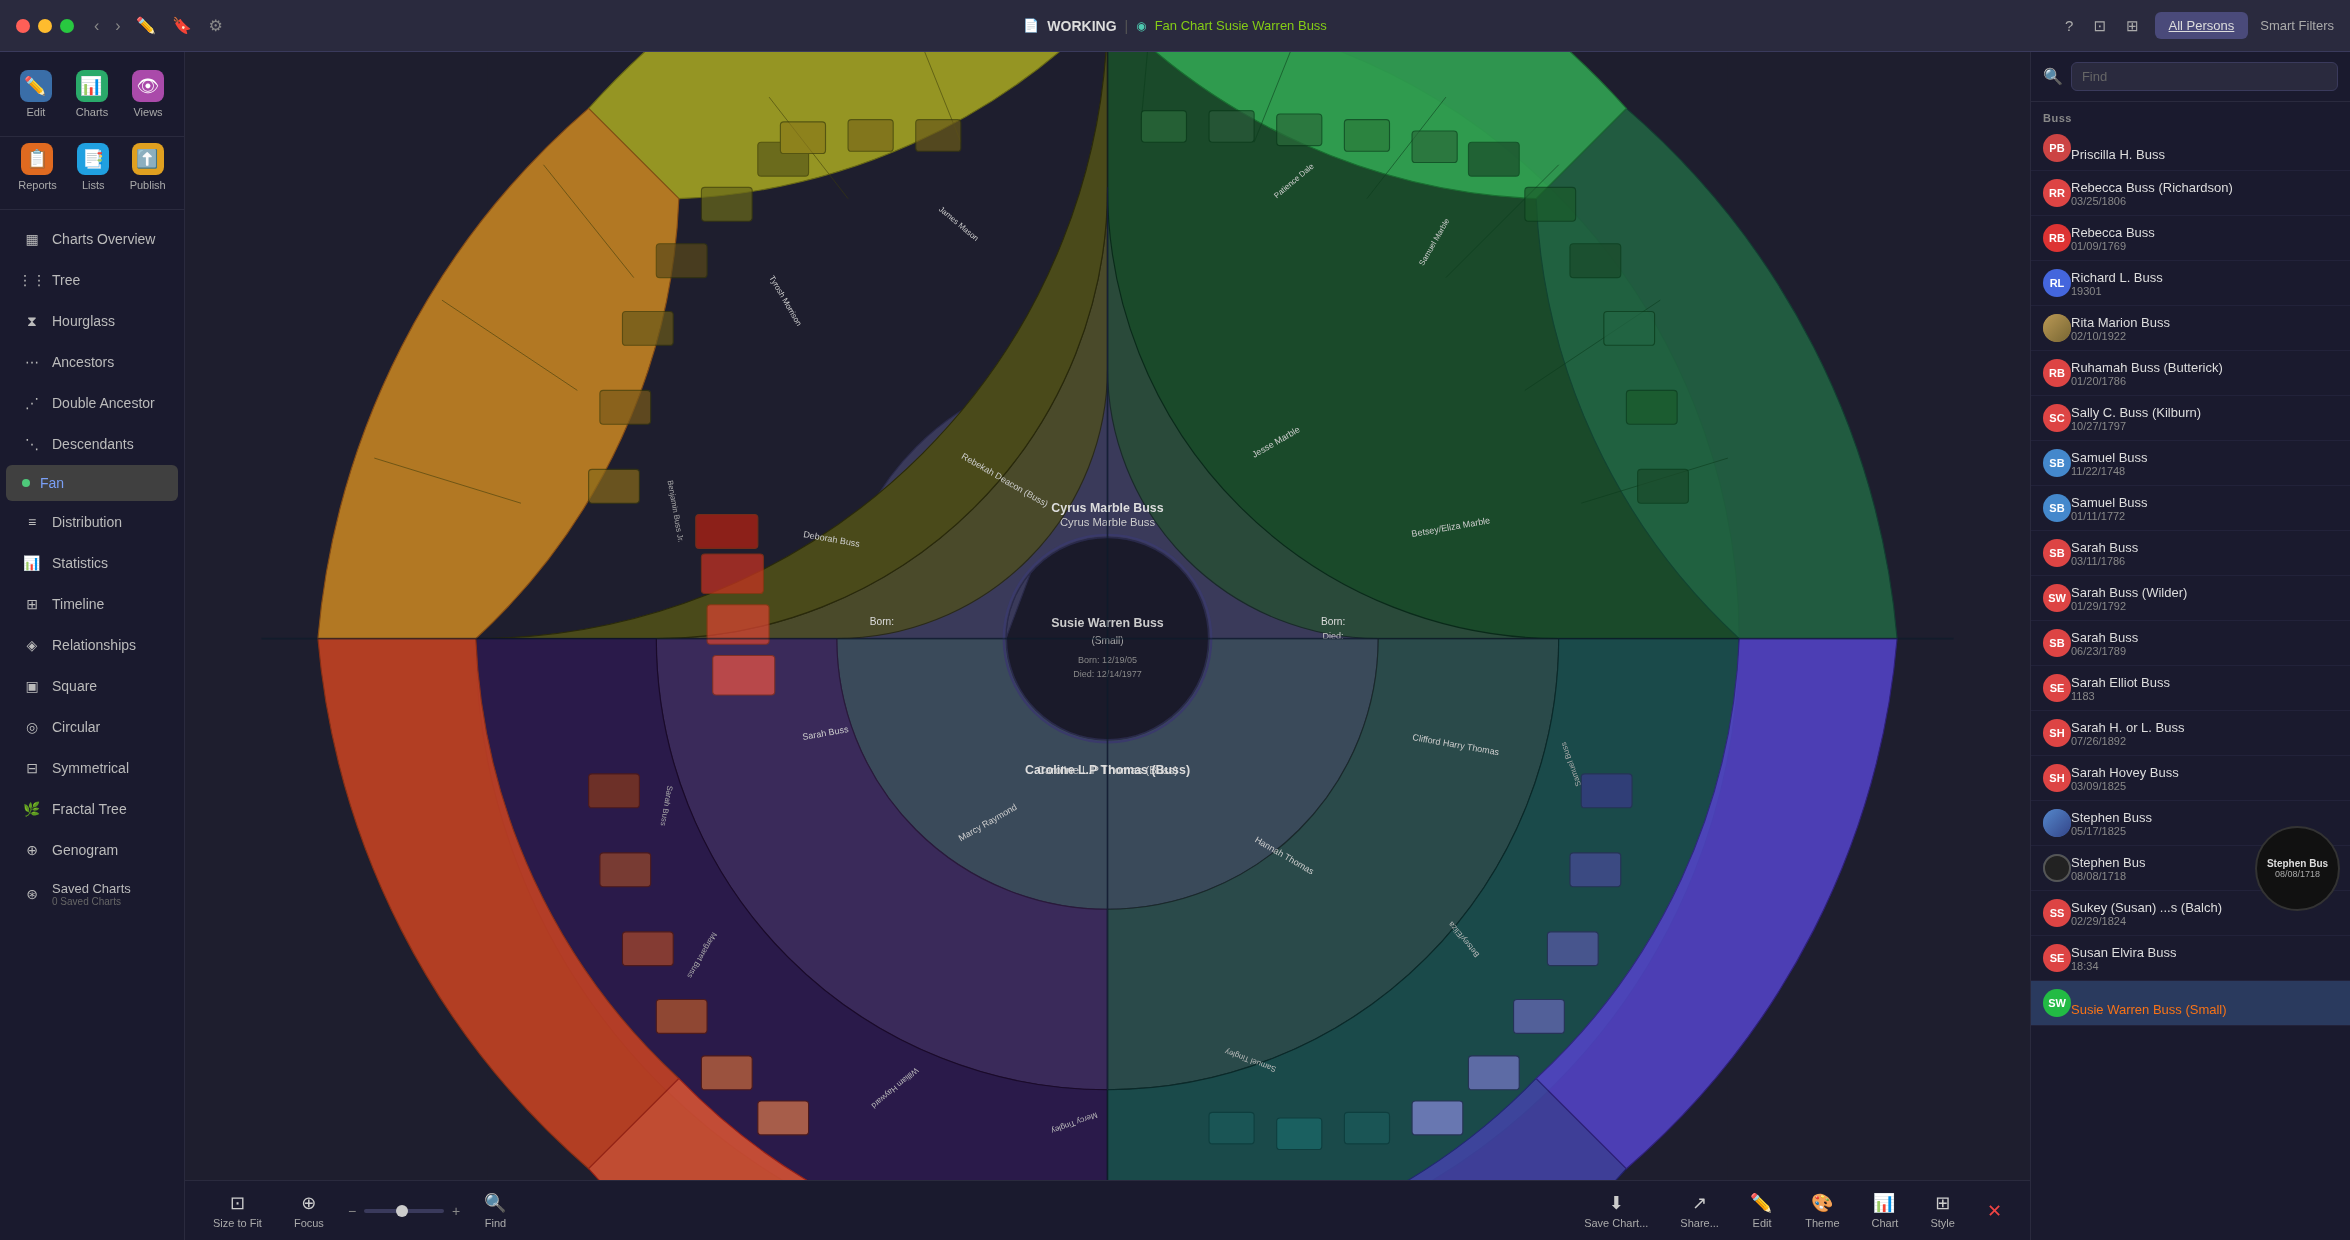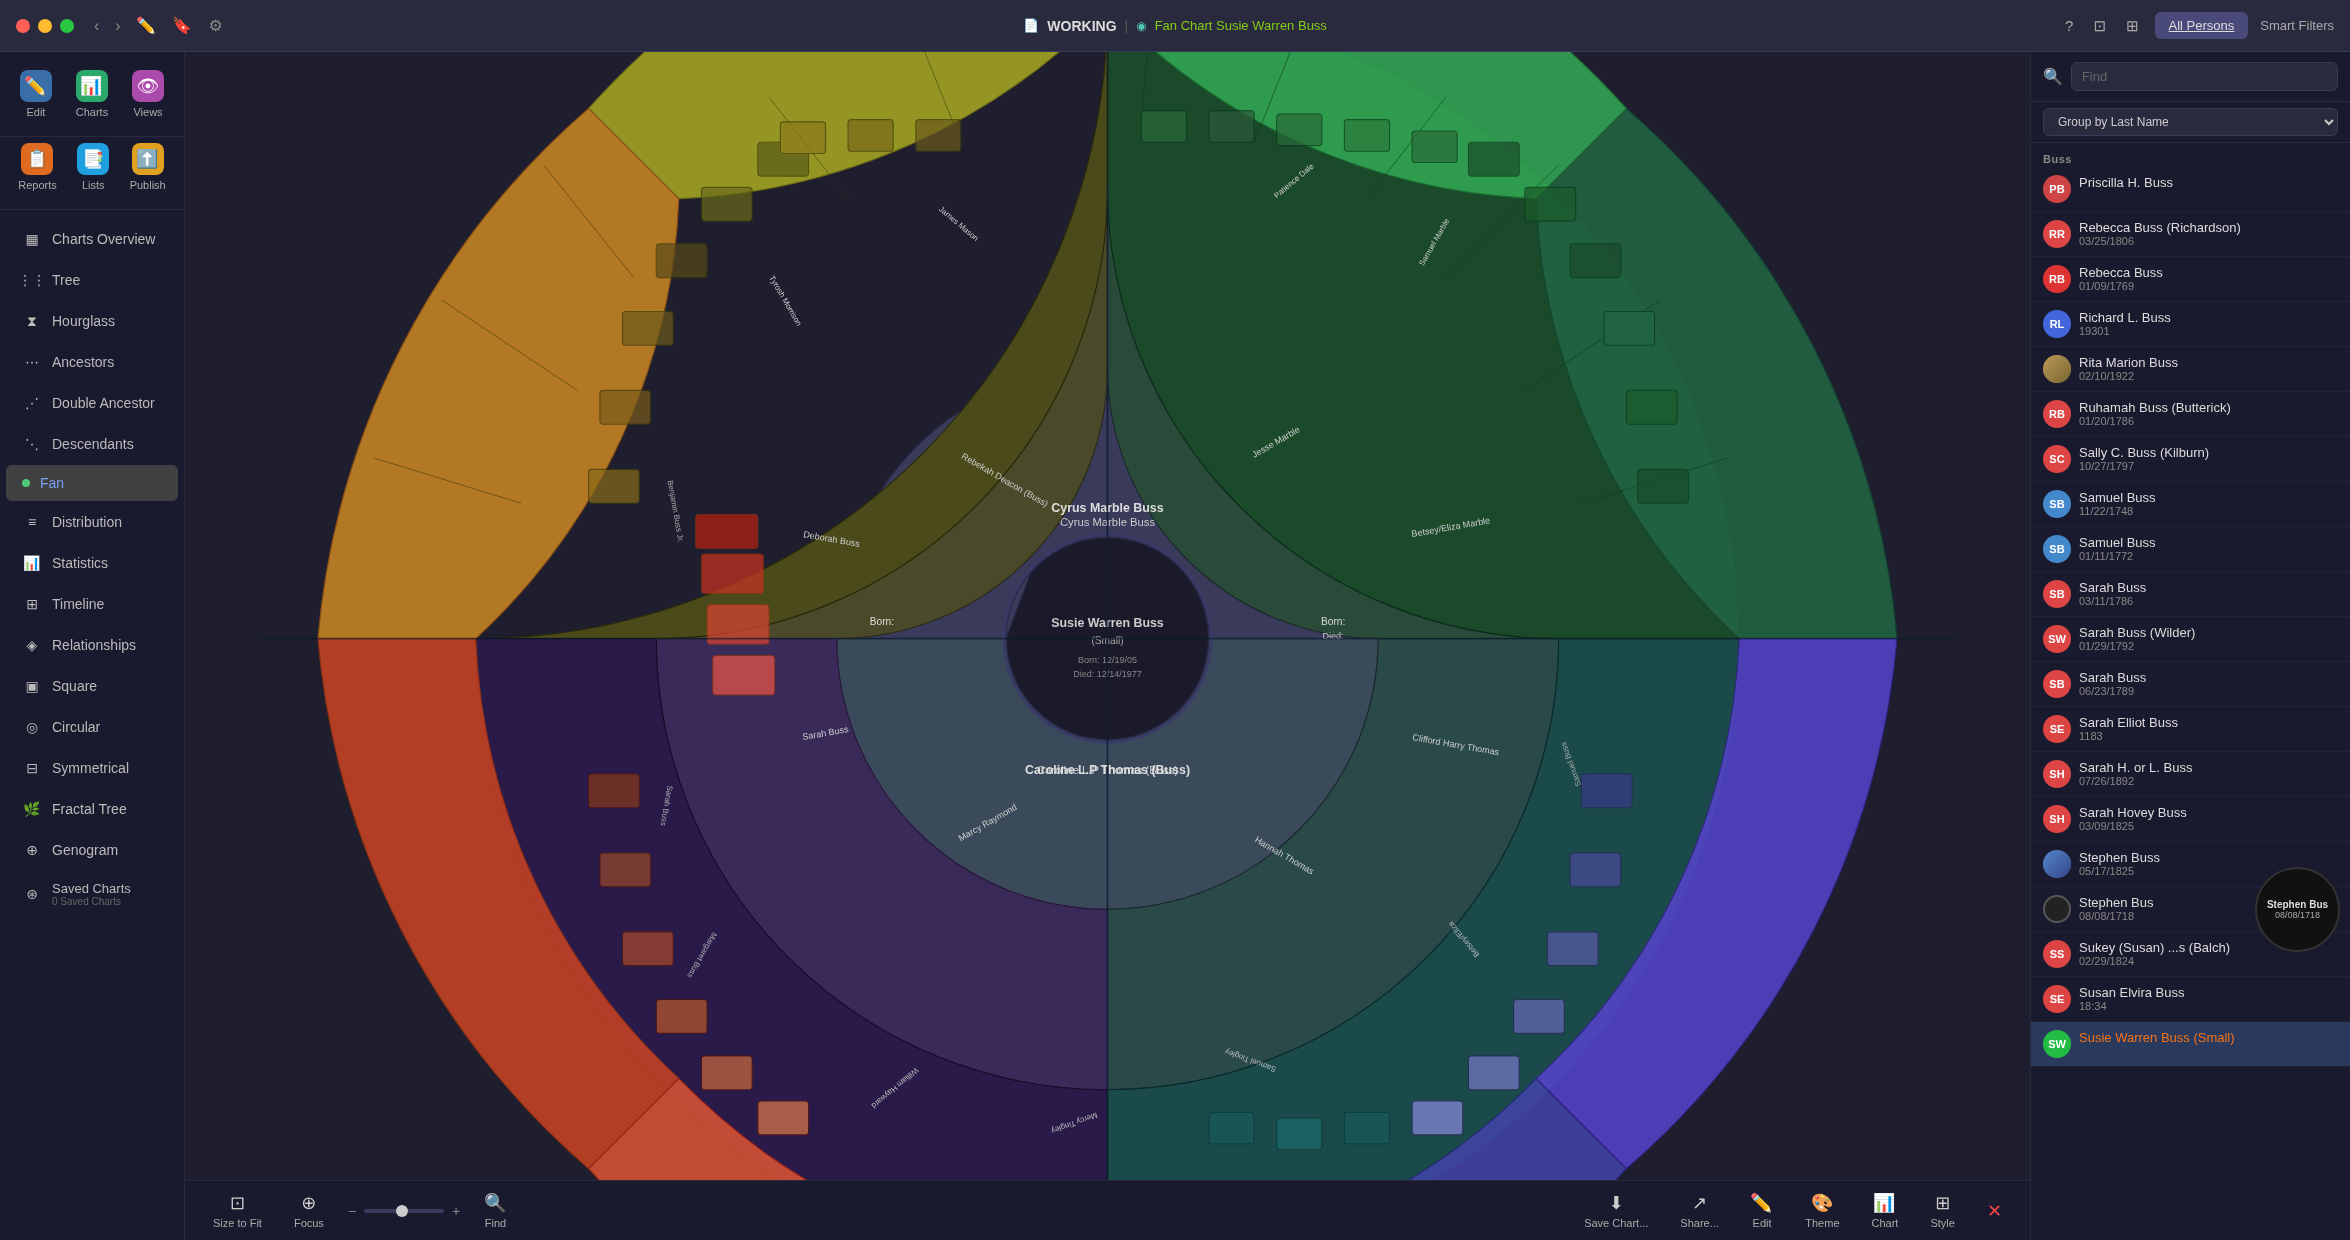--- a/index.html
+++ b/index.html
@@ -319,22 +319,22 @@
       flex: 1;
       overflow-y: auto;
       padding: 4px 0;
     }
     .persons-list::-webkit-scrollbar { width: 5px; }
     .persons-list::-webkit-scrollbar-track { background: transparent; }
     .persons-list::-webkit-scrollbar-thumb { background: #3a3a5c; border-radius: 2px; }
 
     .person-item {
       display: flex;
-      align-items: flex-start;
-      gap: 8px;
+      align-items: flex-end;
+      gap: 0;
       padding: 8px 12px;
       cursor: pointer;
       border-bottom: 1px solid #22223a;
     }
     .person-item.highlighted { background: #2a3a5e; }
     .person-avatar {
       width: 28px;
       height: 28px;
       border-radius: 50%;
       flex-shrink: 0;
@@ -731,27 +731,20 @@
         </button>
       </div>
     </div>
   </div>
 
   <div class="right-panel">
     <div class="right-search">
       <span style="color:#888;">🔍</span>
       <input class="search-input" type="text" placeholder="Find" style="">
     </div>
-    <div class="right-group">
-      <select class="group-select">
-        <option>Group by Last Name</option>
-        <option>Group by First Name</option>
-        <option>No Grouping</option>
-      </select>
-    </div>
 
     <div class="persons-list">
       <div class="section-label">Buss</div>
 
       <div class="person-item">
         <div class="person-avatar" style="background:#cc4444;">PB</div>
         <div class="person-info">
           <div class="person-name">Priscilla H. Buss</div>
           <div class="person-date"></div>
         </div>

